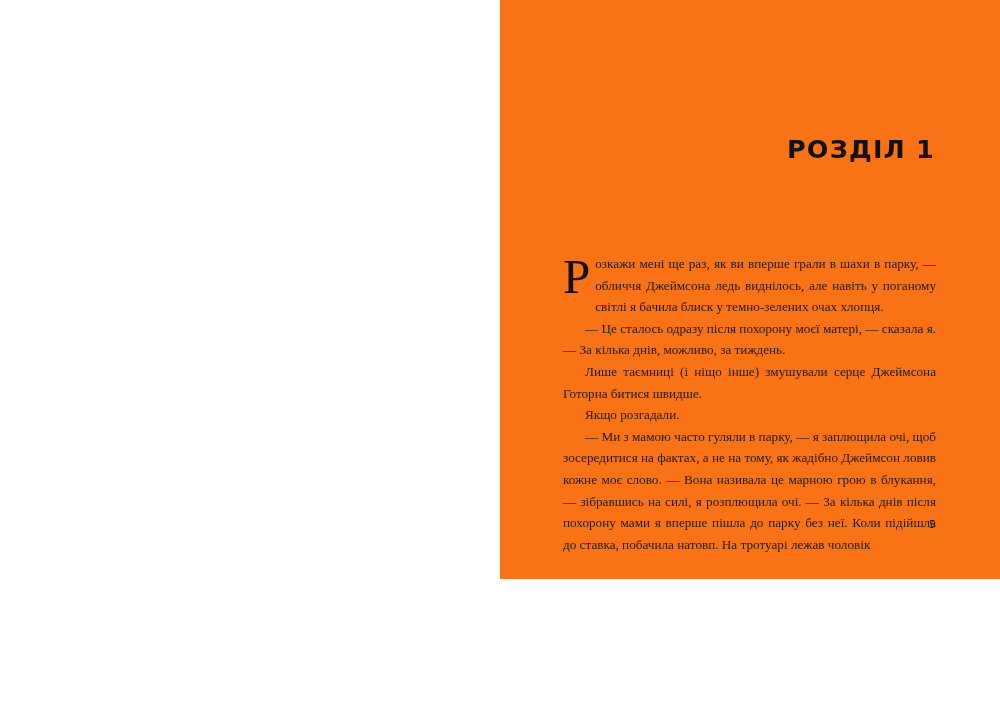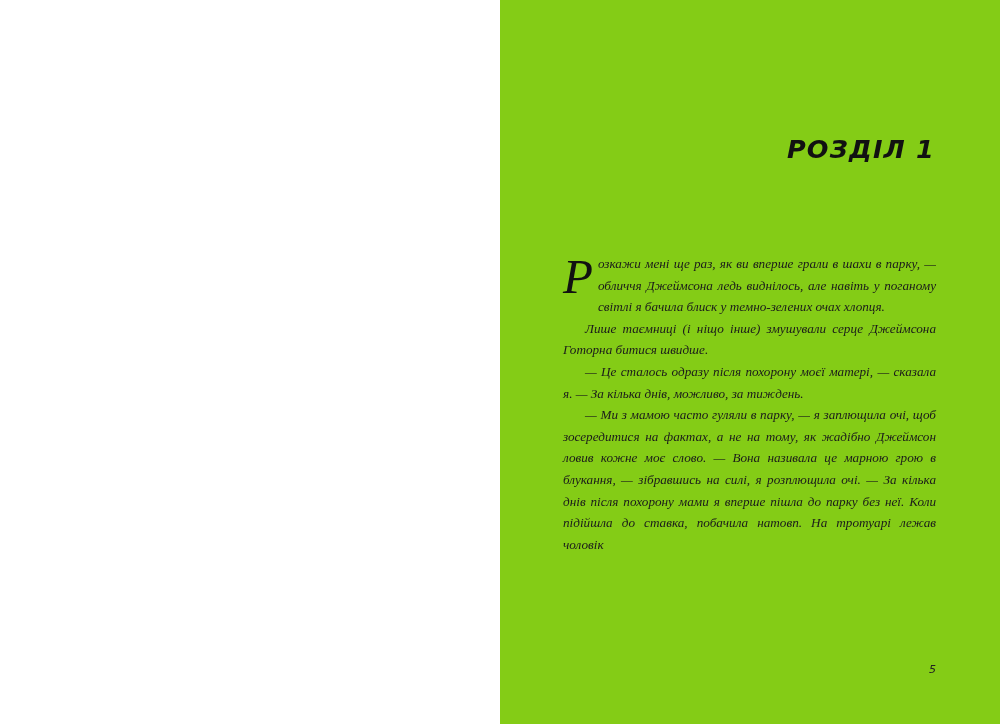--- a/index.html
+++ b/index.html
@@ -22,23 +22,22 @@
     display: flex;
   }
   .page-left {
     width: 500px;
     height: 724px;
     background: #ffffff;
   }
   .page-right {
     position: relative;
     width: 500px;
-    height: 724px;
-    background: #84cc16;
-    font-style: italic;
+    height: 579px;
+    background: #f97316;
   }
   .chapter-title {
     position: absolute;
     top: 134px;
     right: 65px;
     font-family: "DejaVu Sans", sans-serif;
     font-weight: bold;
     font-size: 25.5px;
     letter-spacing: 1.2px;
     color: #111111;
@@ -93,22 +92,23 @@
   <div class="page-left"></div>
 
   <div class="page-right">
 
     <div class="chapter-title">РОЗДІЛ 1</div>
 
     <div class="text-block">
 
       <p class="para-first"><span class="dropcap">Р</span><span>озкажи мені ще раз, як ви вперше грали в шахи в парку, — обличчя Джеймсона ледь виднілось, але навіть у поганому світлі я бачила блиск у темно-зелених очах хлопця.</span></p>
 
+      <p>— Це сталось одразу після похорону моєї матері, — сказала я. — За кілька днів, можливо, за тиждень.</p>
       <p>Лише таємниці (і ніщо інше) змушували серце Джеймсона Готорна битися швидше.</p>
-      <p>— Це сталось одразу після похорону моєї матері, — сказала я. — За кілька днів, можливо, за тиждень.</p>
+      <p>Якщо розгадали.</p>
       <p>— Ми з мамою часто гуляли в парку, — я заплющила очі, щоб зосередитися на фактах, а не на тому, як жадібно Джеймсон ловив кожне моє слово. — Вона називала це марною грою в блукання, — зібравшись на силі, я розплющила очі. — За кілька днів після похорону мами я вперше пішла до парку без неї. Коли підійшла до ставка, побачила натовп. На тротуарі лежав чоловік</p>
 
     </div>
 
     <div class="page-number">5</div>
 
   </div>
 </div>
 
 </body></html>

